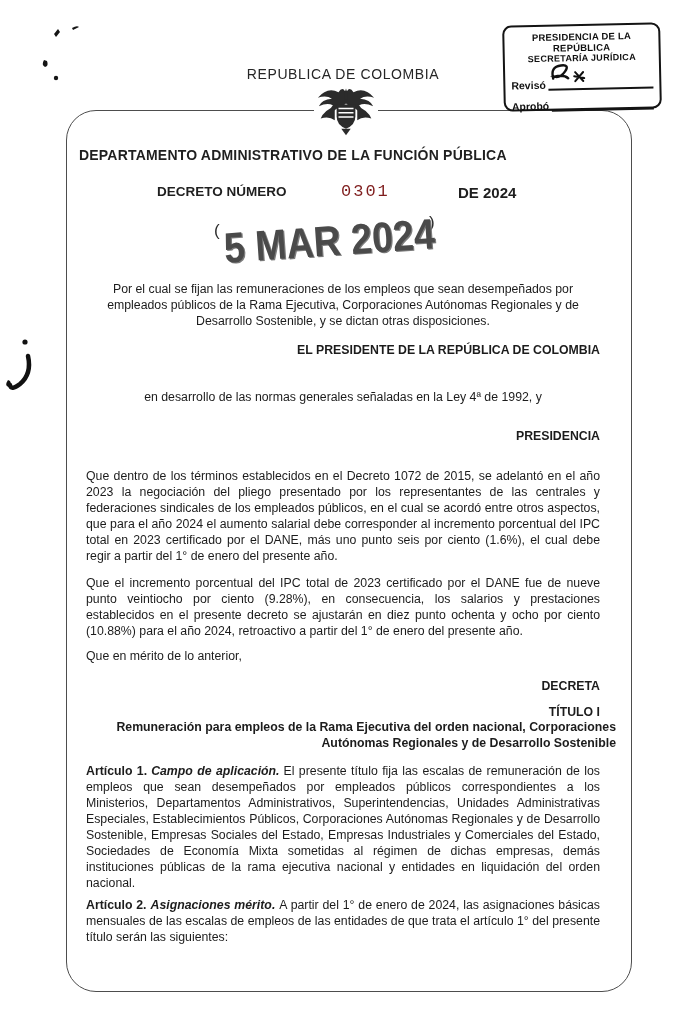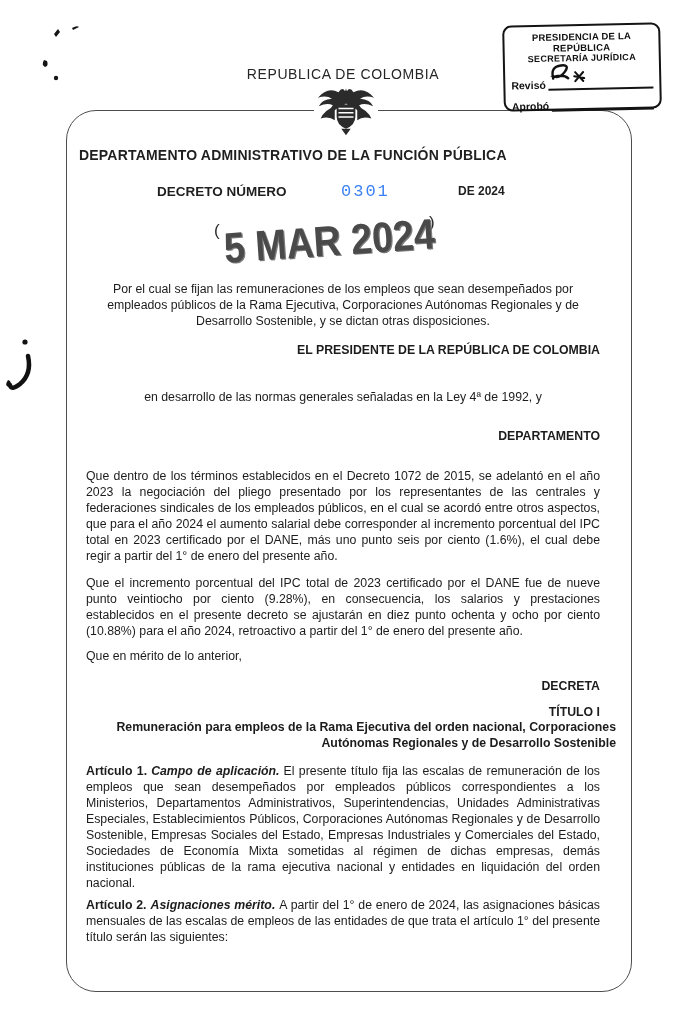--- a/index.html
+++ b/index.html
@@ -24,22 +24,22 @@
   .stampbox .t2{font-size:9px;font-weight:bold;text-align:center;letter-spacing:.3px;color:#101010;line-height:10px;}
   .stamprow{display:flex;align-items:flex-end;margin-top:12px;height:15px;}
   .stamprow .lbl{font-size:10.5px;font-weight:bold;color:#101010;margin-right:3px;}
   .stamprow .fill{flex:1;border-bottom:2px solid #141414;height:100%;}
   .sig{position:absolute;left:44px;top:36px;z-index:6;}
   
   .republic{left:79px;top:66px;width:528px;text-align:center;font-size:14px;letter-spacing:.6px;color:#262626;z-index:2;}
   .emblem{left:314px;top:82px;width:64px;height:58px;background:#fff;z-index:3;text-align:center;}
   .dept{left:79px;top:147px;width:528px;text-align:left;font-weight:bold;font-size:14px;letter-spacing:.2px;z-index:2;}
   .dnum-label{left:157px;top:184px;font-weight:bold;font-size:13.5px;z-index:2;}
-  .dnum-value{left:341px;top:182px;font-family:"Liberation Mono","DejaVu Sans Mono",monospace;font-size:17px;letter-spacing:2px;color:#3b82f6;z-index:2;}
-  .dnum-year{left:458px;top:184px;font-weight:bold;font-size:12px;z-index:2;}
+  .dnum-value{left:341px;top:182px;font-family:"Liberation Mono","DejaVu Sans Mono",monospace;font-size:17px;letter-spacing:2px;color:#7f1d1d;z-index:2;}
+  .dnum-year{left:458px;top:184px;font-weight:bold;font-size:15px;z-index:2;}
   
   .paren{font-size:17px;color:#2d2d2d;z-index:2;}
   .popen{left:214px;top:221px;}
   .pclose{left:429px;top:213px;}
   .datestamp{
     left:224px;top:226px;font-weight:bold;font-size:40px;color:#4a4a4a;
     transform:rotate(-4deg) scale(.94,1.06);transform-origin:left center;
     letter-spacing:0;text-shadow:1.2px 1px 0 #7c7c7c;z-index:2;white-space:nowrap;
   }
   
@@ -114,21 +114,21 @@
   <span class="abs paren popen">(</span>
   <span class="abs paren pclose">)</span>
   <div class="abs datestamp">5 MAR 2024</div>
 
   <div class="abs col ctr body-txt" style="top:281px;">Por el cual se fijan las remuneraciones de los empleos que sean desempeñados por empleados públicos de la Rama Ejecutiva, Corporaciones Autónomas Regionales y de Desarrollo Sostenible, y se dictan otras disposiciones.</div>
 
   <div class="abs col ctr body-txt bold" style="top:342px;">EL PRESIDENTE DE LA REPÚBLICA DE COLOMBIA</div>
 
   <div class="abs col ctr body-txt" style="top:389px;">en desarrollo de las normas generales señaladas en la Ley 4ª de 1992, y</div>
 
-  <div class="abs col ctr body-txt bold" style="top:428px;">DEPARTAMENTO</div>
+  <div class="abs col ctr body-txt bold" style="top:428px;">PRESIDENCIA</div>
 
   <div class="abs col just body-txt" style="top:468px;">Que dentro de los términos establecidos en el Decreto 1072 de 2015, se adelantó en el año 2023 la negociación del pliego presentado por los representantes de las centrales y federaciones sindicales de los empleados públicos, en el cual se acordó entre otros aspectos, que para el año 2024 el aumento salarial debe corresponder al incremento porcentual del IPC total en 2023 certificado por el DANE, más uno punto seis por ciento (1.6%), el cual debe regir a partir del 1° de enero del presente año.</div>
 
   <div class="abs col just body-txt" style="top:575px;">Que el incremento porcentual del IPC total de 2023 certificado por el DANE fue de nueve punto veintiocho por ciento (9.28%), en consecuencia, los salarios y prestaciones establecidos en el presente decreto se ajustarán en diez punto ochenta y ocho por ciento (10.88%) para el año 2024, retroactivo a partir del 1° de enero del presente año.</div>
 
   <div class="abs col body-txt" style="top:648px;">Que en mérito de lo anterior,</div>
 
   <div class="abs col ctr body-txt bold" style="top:678px;">DECRETA</div>
 
   <div class="abs col ctr body-txt bold" style="top:704px;">TÍTULO I</div>

